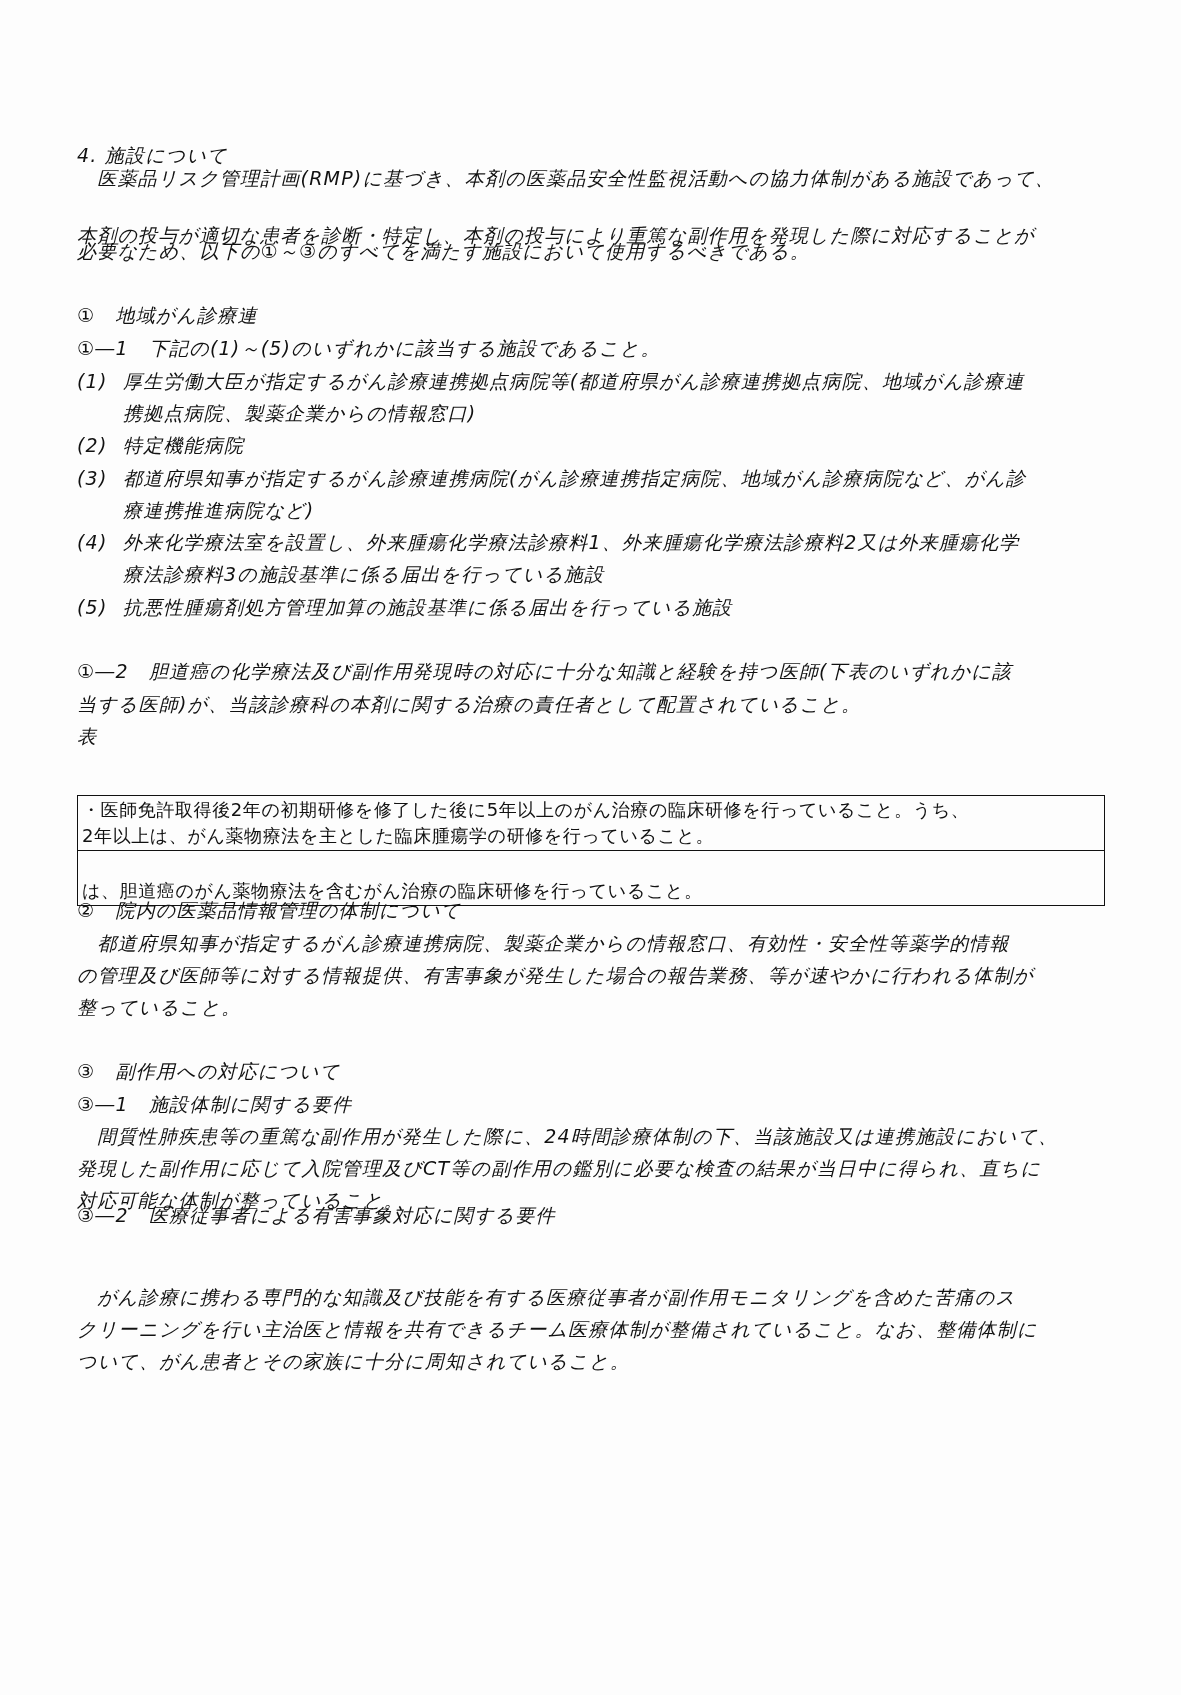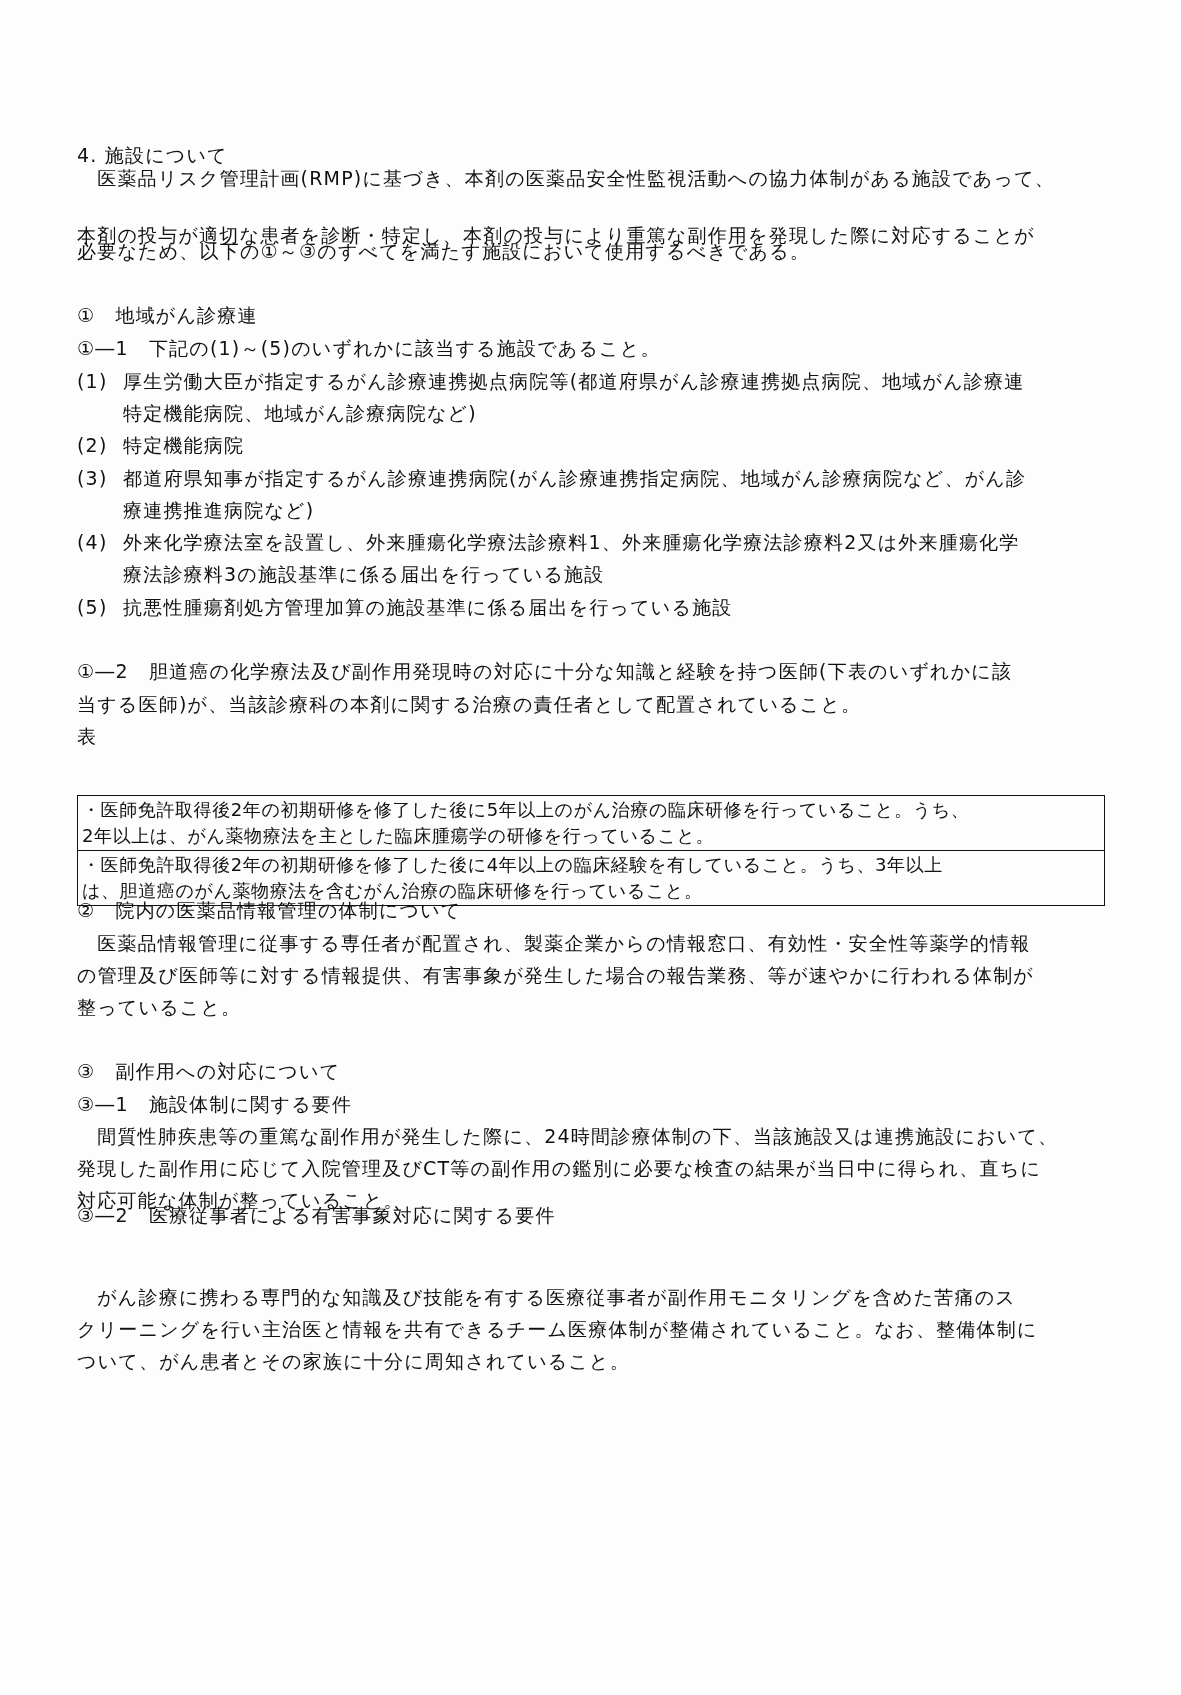--- a/index.html
+++ b/index.html
@@ -2,21 +2,21 @@
 <html><head>
 <meta charset="utf-8">
 <style>
   html, body { margin: 0; padding: 0; background: #fdfdfd; }
   body {
     width: 1181px; height: 1695px; position: relative; overflow: hidden;
     font-family: "DejaVu Sans", "Liberation Sans", sans-serif;
     color: #111; font-size: 19px;
   }
   .page { position: absolute; left: 77px; top: 0; width: 1028px; }
-  .line { position: absolute; left: 0; white-space: nowrap; line-height: 30px; height: 30px; letter-spacing: 1.2px; }
+  .line { position: absolute; left: 0; white-space: nowrap; line-height: 30px; height: 30px; letter-spacing: 1.2px; font-style: italic; }
   .indent-item { left: 46px; }
   .tbl { position: absolute; left: 0; top: 795px; width: 1026px; border: 1.5px solid #111; }
   .tbl-row { position: relative; height: 54px; }
   .tbl-row + .tbl-row { border-top: 1.5px solid #111; }
   .tbl-line { position: absolute; left: 4px; white-space: nowrap; font-size: 18px; line-height: 26px; letter-spacing: 0.6px; }
 </style>
 </head>
 <body>
 
 <div class="page">
@@ -26,21 +26,21 @@
   <div class="line" style="top:220px">本剤の投与が適切な患者を診断・特定し、本剤の投与により重篤な副作用を発現した際に対応することが</div>
   <div class="line" style="top:236px">必要なため、以下の①～③のすべてを満たす施設において使用するべきである。</div>
 
   <div class="line" style="top:300px">①　地域がん診療連</div>
   <div class="line" style="top:333px">①―1　下記の(1)～(5)のいずれかに該当する施設であること。</div>
 
   <div>
     <div>
       <div class="line" style="top:366px">(1)</div>
       <div class="line indent-item" style="top:366px">厚生労働大臣が指定するがん診療連携拠点病院等(都道府県がん診療連携拠点病院、地域がん診療連</div>
-      <div class="line indent-item" style="top:398px">特定機能病院、地域がん診療病院など)</div>
+      <div class="line indent-item" style="top:398px">携拠点病院、製薬企業からの情報窓口)</div>
     </div>
     <div>
       <div class="line" style="top:430px">(2)</div>
       <div class="line indent-item" style="top:430px">特定機能病院</div>
     </div>
     <div>
       <div class="line" style="top:463px">(3)</div>
       <div class="line indent-item" style="top:463px">都道府県知事が指定するがん診療連携病院(がん診療連携指定病院、地域がん診療病院など、がん診</div>
       <div class="line indent-item" style="top:495px">療連携推進病院など)</div>
     </div>
@@ -58,27 +58,26 @@
   <div class="line" style="top:656px">①―2　胆道癌の化学療法及び副作用発現時の対応に十分な知識と経験を持つ医師(下表のいずれかに該</div>
   <div class="line" style="top:689px">当する医師)が、当該診療科の本剤に関する治療の責任者として配置されていること。</div>
   <div class="line" style="top:721px">表</div>
 
   <div class="tbl">
     <div class="tbl-row">
       <div class="tbl-line" style="top:1px">・医師免許取得後2年の初期研修を修了した後に5年以上のがん治療の臨床研修を行っていること。うち、</div>
       <div class="tbl-line" style="top:27px">2年以上は、がん薬物療法を主とした臨床腫瘍学の研修を行っていること。</div>
     </div>
     <div class="tbl-row">
-      <div class="tbl-line" style="top:1px">・医師免許取得後2年の初期研修を修了した後に4年以上の臨床経験を有していること。うち、3年以上</div>
       <div class="tbl-line" style="top:27px">は、胆道癌のがん薬物療法を含むがん治療の臨床研修を行っていること。</div>
     </div>
   </div>
 
   <div class="line" style="top:895px">②　院内の医薬品情報管理の体制について</div>
-  <div class="line" style="top:928px">　医薬品情報管理に従事する専任者が配置され、製薬企業からの情報窓口、有効性・安全性等薬学的情報</div>
+  <div class="line" style="top:928px">　都道府県知事が指定するがん診療連携病院、製薬企業からの情報窓口、有効性・安全性等薬学的情報</div>
   <div class="line" style="top:960px">の管理及び医師等に対する情報提供、有害事象が発生した場合の報告業務、等が速やかに行われる体制が</div>
   <div class="line" style="top:992px">整っていること。</div>
 
   <div class="line" style="top:1056px">③　副作用への対応について</div>
   <div class="line" style="top:1089px">③―1　施設体制に関する要件</div>
   <div class="line" style="top:1121px">　間質性肺疾患等の重篤な副作用が発生した際に、24時間診療体制の下、当該施設又は連携施設において、</div>
   <div class="line" style="top:1153px">発現した副作用に応じて入院管理及びCT等の副作用の鑑別に必要な検査の結果が当日中に得られ、直ちに</div>
   <div class="line" style="top:1185px">対応可能な体制が整っていること。</div>
 
   <div class="line" style="top:1200px">③―2　医療従事者による有害事象対応に関する要件</div>

